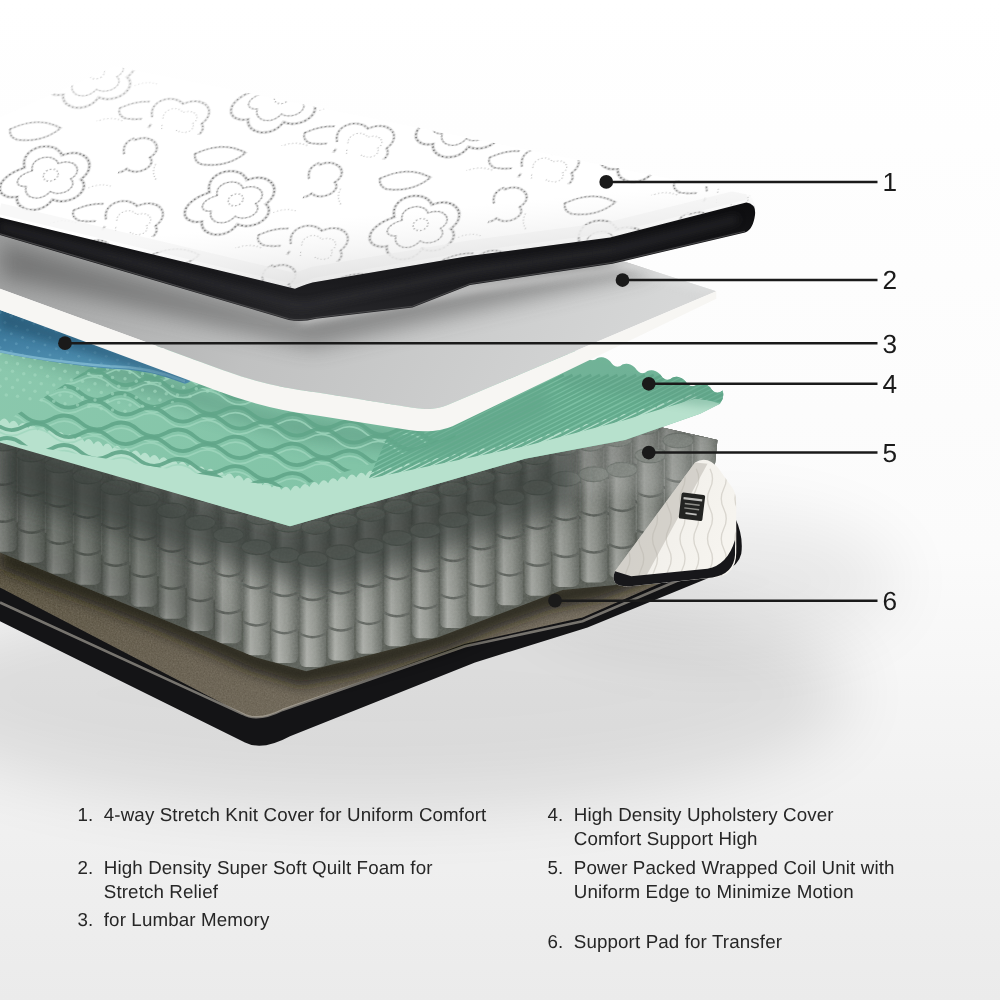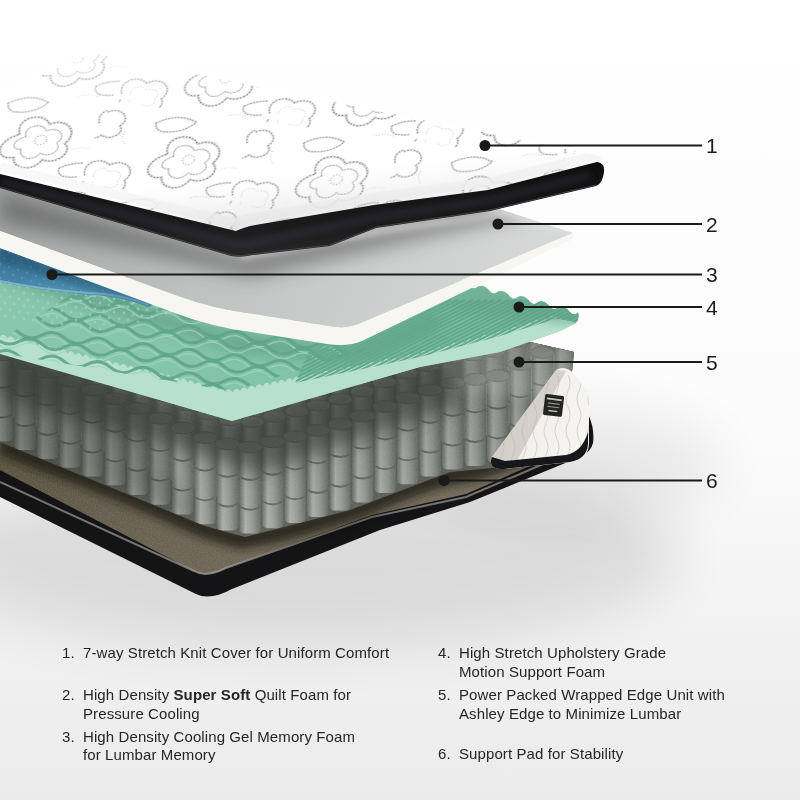--- a/index.html
+++ b/index.html
@@ -1,19 +1,19 @@
 <!DOCTYPE html>
 <html><head><meta charset="utf-8">
 <style>
 html,body{margin:0;padding:0;width:800px;height:800px;overflow:hidden;background:#fff;}
 #stage{position:relative;width:800px;height:800px;font-family:"Liberation Sans",sans-serif;}
 svg{position:absolute;left:0;top:0;}
 .li{position:absolute;display:flex;font-size:15px;line-height:18.7px;color:#262626;letter-spacing:0.1px;}
 .li .n{width:21px;flex:none;}
-.li .t b{font-weight:bold;}
+.li .t b{font-weight:normal;}
 </style></head>
 <body>
 <div id="stage">
 <svg width="800" height="800" viewBox="0 0 800 800">
 <defs>
 <linearGradient id="bggrad" x1="0" y1="0" x2="0" y2="1">
  <stop offset="0" stop-color="#ffffff"></stop>
           <stop offset="0.55" stop-color="#fbfbfb"></stop>
  <stop offset="0.8" stop-color="#f1f1f1"></stop>
           <stop offset="1" stop-color="#ebebeb"></stop>
@@ -1467,49 +1467,48 @@
       </g>
       <g>
         <line x1="444" y1="480.5" x2="702" y2="480.5" stroke="#1a1a1a" stroke-width="2"></line>
         <circle cx="444" cy="480.5" r="5.5" fill="#1a1a1a"></circle>
         <text x="706" y="488.0" style="font-family:&quot;Liberation Sans&quot;,sans-serif;font-size:21px;fill:#1a1a1a;">6</text>
       </g>
     </svg>
 <div class="li" style="left:62px;top:644px;">
       <span class="n">1.</span>
       <span class="t">
-        <div>7-way Stretch Knit Cover for Uniform Comfort</div>
+        <div>4-way Stretch Knit Cover for Uniform Comfort</div>
       </span>
     </div>
     <div class="li" style="left:62px;top:686px;">
       <span class="n">2.</span>
       <span class="t">
         <div>High Density <b>Super Soft</b> Quilt Foam for</div>
-        <div>Pressure Cooling</div>
+        <div>Stretch Relief</div>
       </span>
     </div>
     <div class="li" style="left:62px;top:727.5px;">
       <span class="n">3.</span>
       <span class="t">
-        <div>High Density Cooling Gel Memory Foam</div>
         <div>for Lumbar Memory</div>
       </span>
     </div>
     <div class="li" style="left:438px;top:644px;">
       <span class="n">4.</span>
       <span class="t">
-        <div>High Stretch Upholstery Grade</div>
-        <div>Motion Support Foam</div>
+        <div>High Density Upholstery Cover</div>
+        <div>Comfort Support High</div>
       </span>
     </div>
     <div class="li" style="left:438px;top:686px;">
       <span class="n">5.</span>
       <span class="t">
-        <div>Power Packed Wrapped Edge Unit with</div>
-        <div>Ashley Edge to Minimize Lumbar</div>
+        <div>Power Packed Wrapped Coil Unit with</div>
+        <div>Uniform Edge to Minimize Motion</div>
       </span>
     </div>
     <div class="li" style="left:438px;top:744.5px;">
       <span class="n">6.</span>
       <span class="t">
-        <div>Support Pad for Stability</div>
+        <div>Support Pad for Transfer</div>
       </span>
     </div>
 </div>
 </body></html>

